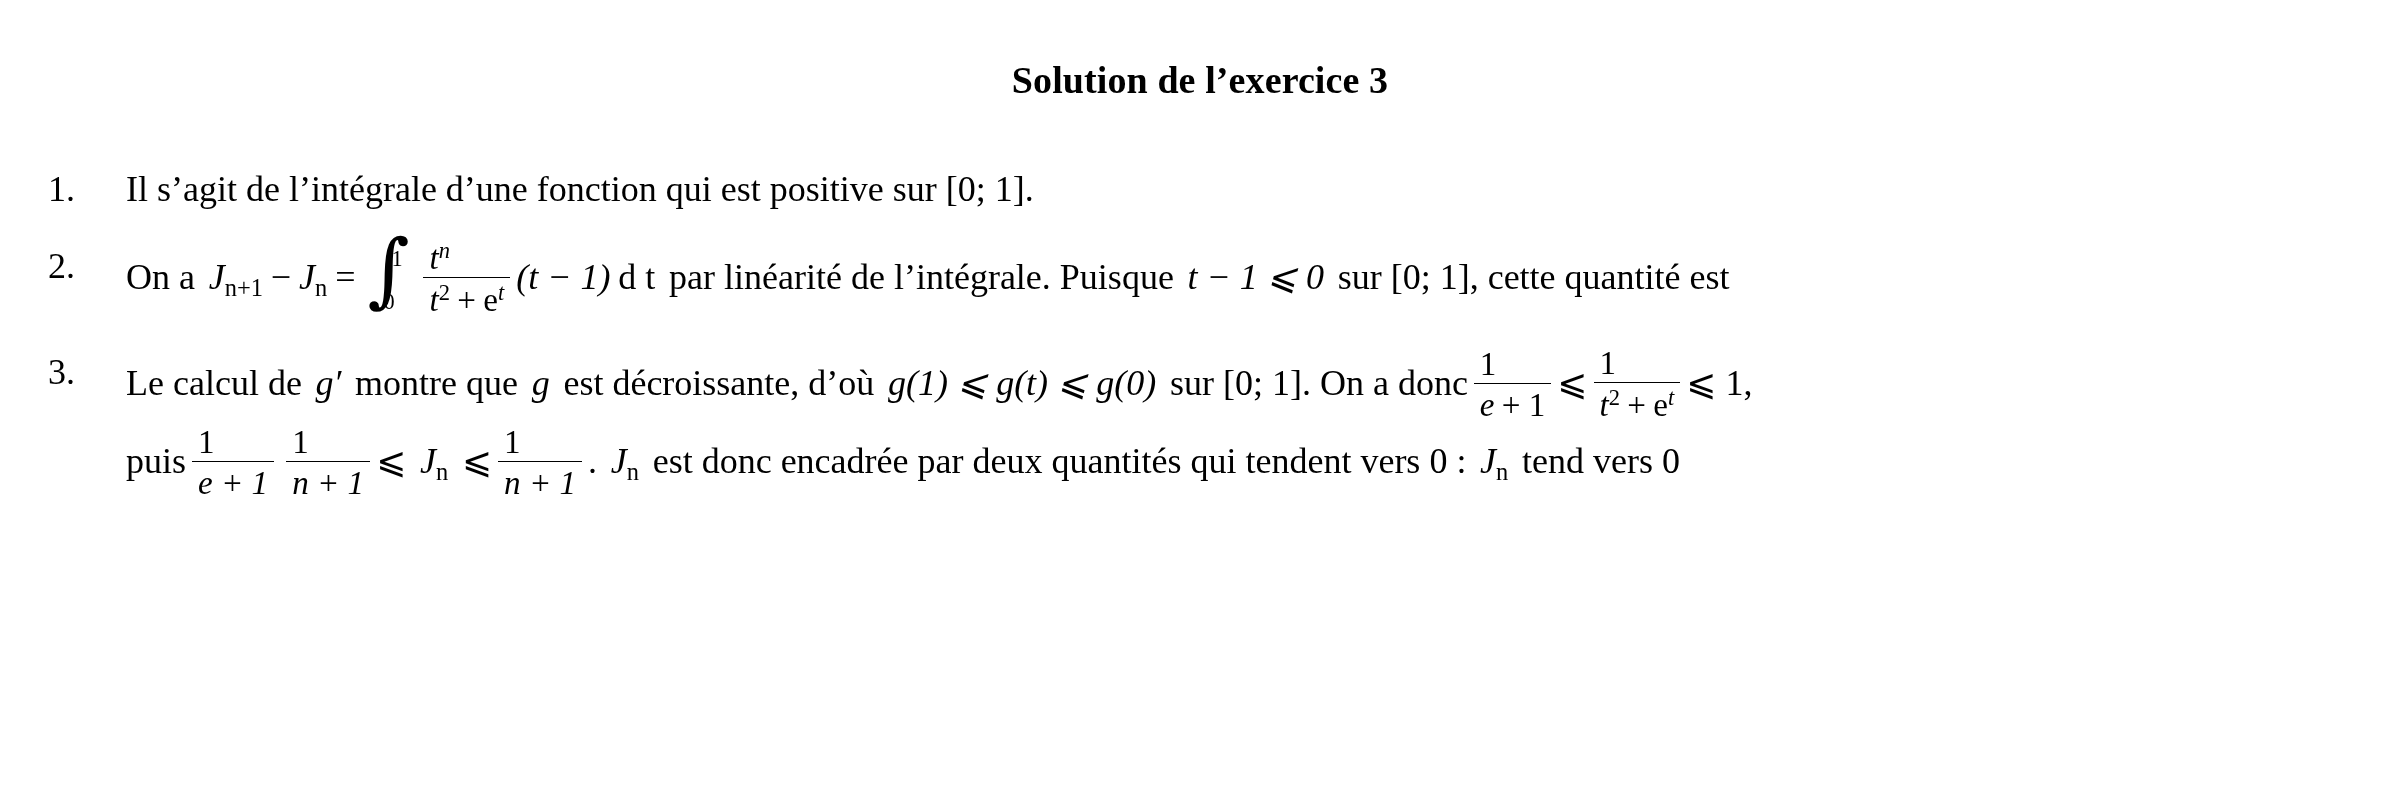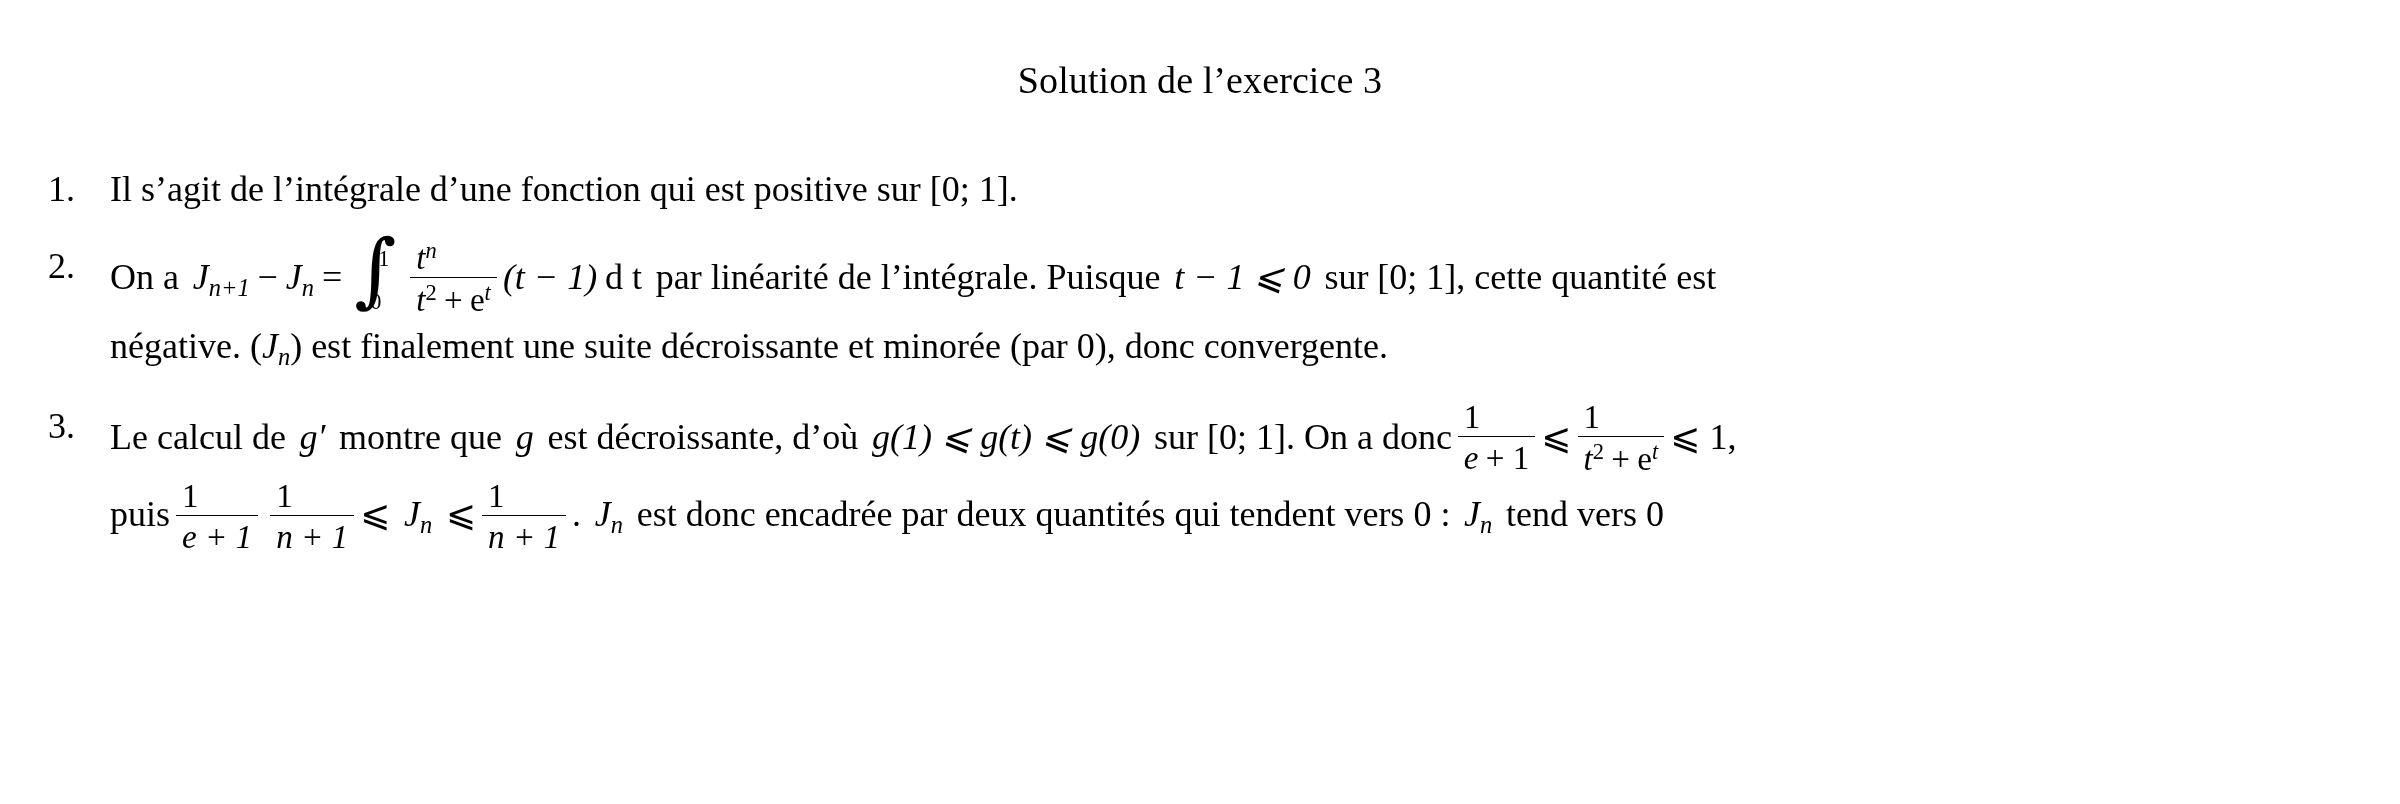--- a/index.html
+++ b/index.html
@@ -16,21 +16,21 @@
   }
   .page {
     position: relative;
     width: 2400px;
     height: 804px;
     padding: 0;
     box-sizing: border-box;
   }
   .title {
     text-align: center;
-    font-weight: normal;
+    font-weight: bold;
     font-size: 38px;
     margin-top: 58px;
     margin-bottom: 0;
     letter-spacing: 0.1px;
   }
   ol.solution-list {
     list-style: none;
     margin: 0;
     padding: 0;
     margin-top: 62px;
@@ -46,28 +46,28 @@
     position: absolute;
     left: 48px;
     top: 0;
     width: 60px;
     text-align: left;
     font-size: 36px;
   }
   .line {
     display: block;
     white-space: nowrap;
+    margin-left: 16px;
   }
   
   .mi { font-style: italic; font-family: "Liberation Serif", serif; }
   .mn, .mo { font-style: normal; }
   sub.msub {
     font-size: 0.68em;
     vertical-align: -0.28em;
-    font-style: italic;
   }
   sup.msup {
     font-size: 0.68em;
     vertical-align: 0.48em;
     font-style: italic;
   }
   sup.msup .up { font-style: normal; }
   .frac {
     display: inline-block;
     vertical-align: middle;
@@ -134,23 +134,20 @@
     <li>
       <span class="marker">1.</span>
       <span class="line">Il s’agit de l’intégrale d’une fonction qui est positive sur [0; 1].</span>
     </li>
 
     <li>
       <span class="marker">2.</span>
       <span class="line">
         <span>On a</span><span class="spw"></span><span class="mi">J</span><sub class="msub">n+1</sub><span class="sp"></span><span class="mo">−</span><span class="sp"></span><span class="mi">J</span><sub class="msub">n</sub><span class="sp"></span><span class="mo">=</span><span class="integral"><span class="sym">∫</span><span class="lim-up">1</span><span class="lim-dn">0</span></span><span class="frac"><span class="num"><span class="mi">t</span><sup class="msup">n</sup></span><span class="den"><span class="mi">t</span><sup class="msup"><span class="up">2</span></sup><span class="sp"></span><span class="mo">+</span><span class="sp"></span><span class="mn">e</span><sup class="msup">t</sup></span></span><span class="mi">(t − 1)</span><span class="sp"></span><span class="mn">d t</span><span class="spw"></span><span>par linéarité de l’intégrale. Puisque</span><span class="spw"></span><span class="mi">t − 1 ⩽ 0</span><span class="spw"></span><span>sur [0; 1], cette quantité est</span>
       </span>
-      <span class="line">
-        <span>négative. (</span><span class="mi">J</span><sub class="msub">n</sub><span>) est finalement une suite décroissante et minorée (par 0), donc convergente.</span>
-      </span>
     </li>
 
     <li>
       <span class="marker">3.</span>
       <span class="line">
         <span>Le calcul de</span><span class="spw"></span><span class="mi">g′</span><span class="spw"></span><span>montre que</span><span class="spw"></span><span class="mi">g</span><span class="spw"></span><span>est décroissante, d’où</span><span class="spw"></span><span class="mi">g(1) ⩽ g(t) ⩽ g(0)</span><span class="spw"></span><span>sur [0; 1]. On a donc</span><span class="frac"><span class="num">1</span><span class="den"><span class="mi">e</span><span class="sp"></span><span class="mn">+ 1</span></span></span><span class="mo">⩽</span><span class="frac"><span class="num">1</span><span class="den"><span class="mi">t</span><sup class="msup"><span class="up">2</span></sup><span class="sp"></span><span class="mo">+</span><span class="sp"></span><span class="mn">e</span><sup class="msup">t</sup></span></span><span class="mo">⩽ 1,</span>
       </span>
       <span class="line">
         <span>puis</span><span class="frac"><span class="num">1</span><span class="den mi">e + 1</span></span><span class="frac"><span class="num">1</span><span class="den mi">n + 1</span></span><span class="mo">⩽</span><span class="spw"></span><span class="mi">J</span><sub class="msub">n</sub><span class="spw"></span><span class="mo">⩽</span><span class="frac"><span class="num">1</span><span class="den mi">n + 1</span></span><span>.</span><span class="spw"></span><span class="mi">J</span><sub class="msub">n</sub><span class="spw"></span><span>est donc encadrée par deux quantités qui tendent vers 0  :</span><span class="spw"></span><span class="mi">J</span><sub class="msub">n</sub><span class="spw"></span><span>tend vers 0</span>
       </span>

